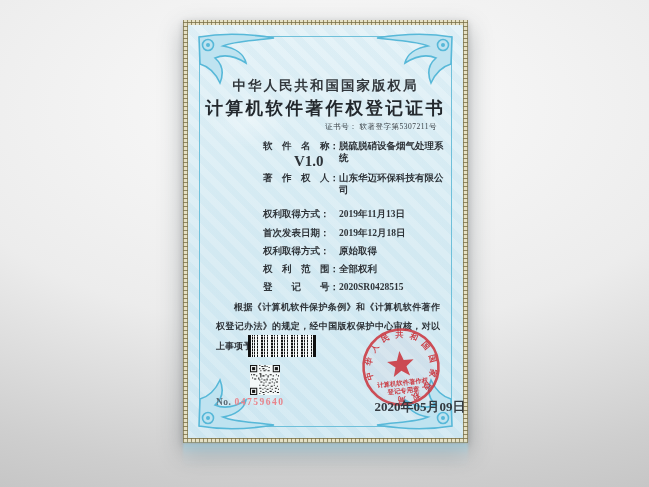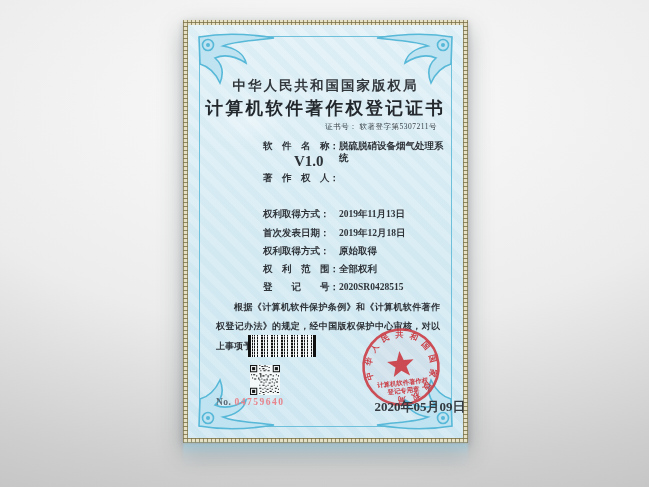--- a/index.html
+++ b/index.html
@@ -101,20 +101,21 @@
     </div>
 
     <div class="row r0">
       <span class="lbl">软　件　名　称：</span>
       <span class="val">脱硫脱硝设备烟气处理系统</span>
     </div>
     <div class="version-line">V1.0</div>
 
     <div class="row r1">
       <span class="lbl">著　作　权　人：</span>
+      <span class="val">山东华迈环保科技有限公司</span>
     </div>
     <div class="row r2">
       <span class="lbl">权利取得方式：</span>
       <span class="val">2019年11月13日</span>
     </div>
     <div class="row r3">
       <span class="lbl">首次发表日期：</span>
       <span class="val">2019年12月18日</span>
     </div>
     <div class="row r4">

